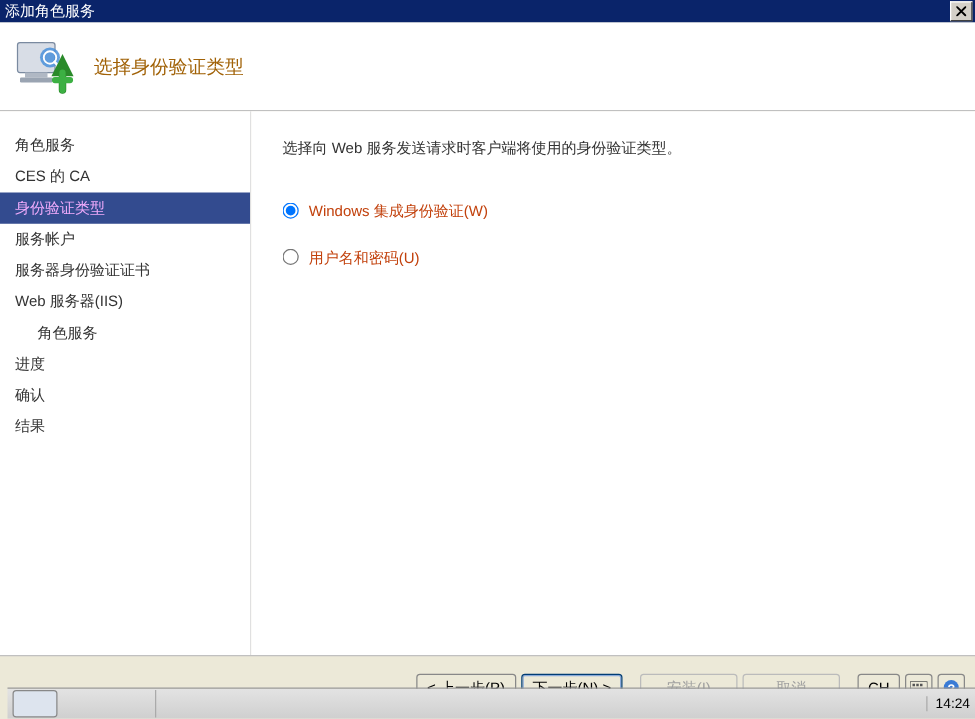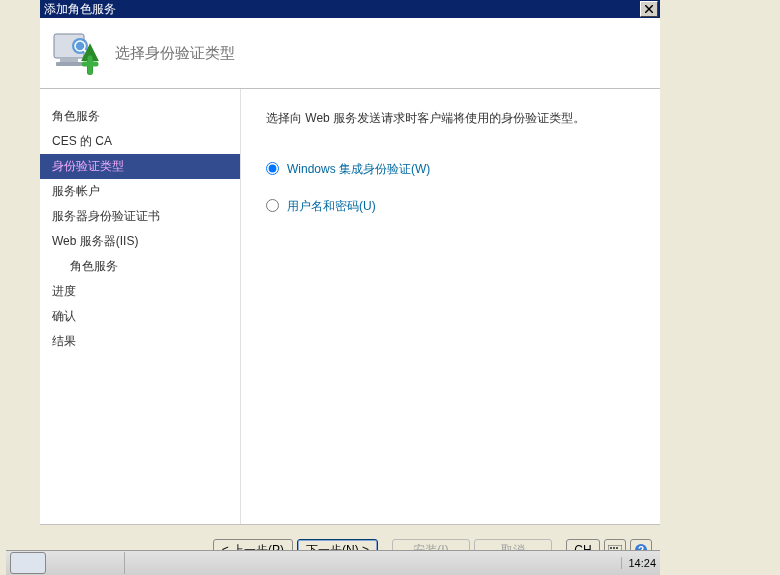--- a/index.html
+++ b/index.html
@@ -1,33 +1,33 @@
 <!DOCTYPE html>
 <html><head>
 <meta charset="utf-8">
 <style>
 html,body{margin:0;padding:0;font-family:"Microsoft YaHei","SimSun",sans-serif;font-size:12px;background:#ece9d8;}
-.window{width:660px;height:575px;position:relative;box-sizing:border-box;padding-left:40px;}
+.window{width:780px;height:575px;position:relative;box-sizing:border-box;}
 .titlebar{height:18px;background:#0a246a;color:#fff;display:flex;align-items:center;padding:0 2px 0 4px;font-size:12px;}
 .titlebar .title{flex:1;}
 .titlebar .close{width:16px;height:14px;background:#d4d0c8;border:1px solid #fff;border-right-color:#404040;border-bottom-color:#404040;display:flex;align-items:center;justify-content:center;color:#000;font-weight:bold;font-size:10px;line-height:1;cursor:pointer;}
 .header{height:70px;background:#fff;border-bottom:1px solid #c0c0c0;display:flex;align-items:center;padding-left:10px;}
 .header .icon-wrap{width:50px;height:50px;position:relative;margin-right:15px;}
-.header h1{font-size:15px;font-weight:normal;color:#737373;margin:0;}
+.header h1{font-size:15px;font-weight:normal;color:#a16207;margin:0;}
 .body{display:flex;height:435px;}
 .sidebar{width:200px;background:#fff;border-right:1px solid #e0e0e0;padding-top:15px;}
 .sidebar .item{padding:4px 0 4px 12px;color:#333;cursor:pointer;}
 .sidebar .item.indent{padding-left:30px;}
 .sidebar .item.selected{background:#334b8f;color:#f0abfc;}
 .content{flex:1;background:#fff;padding:20px 25px 10px 25px;color:#333;line-height:1.6;}
 .content .prompt{margin-bottom:32px;}
 .opt{margin-bottom:18px;}
 .opt .row{display:flex;align-items:flex-start;}
 .opt input[type=radio]{margin:2px 8px 0 0;}
-.opt .label{color:#0369a1;}
+.opt .label{color:#c2410c;}
 .opt .desc{margin-left:21px;color:#333;margin-top:2px;}
 .footer{height:50px;border-top:1px solid #c0c0c0;background:#ece9d8;display:flex;align-items:center;justify-content:flex-end;padding-right:8px;gap:4px;}
 .btn{height:22px;min-width:78px;background:#ece9d8;border:1px solid #888;border-radius:3px;font-size:12px;cursor:pointer;padding:0 8px;display:inline-flex;align-items:center;justify-content:center;}
 .btn.disabled{color:#a0a0a0;border-color:#bbb;cursor:default;}
 .btn.default{border:1px solid #003c74;box-shadow:0 0 0 1px #88a8d8 inset;}
 .btn.small{min-width:34px;padding:0 6px;}
 .btn.icon-only{min-width:22px;width:22px;padding:0;}
 .sep{width:6px;}
 .taskbar{position:absolute;bottom:0;left:6px;right:0;height:24px;background:linear-gradient(#e3e3e3,#cfcfcf);border-top:1px solid #999;display:flex;align-items:center;padding:0 4px;font-size:11px;}
 .taskbar .start{width:34px;height:20px;border:1px solid #888;border-radius:3px;margin-right:4px;background:#dde4ee;}

